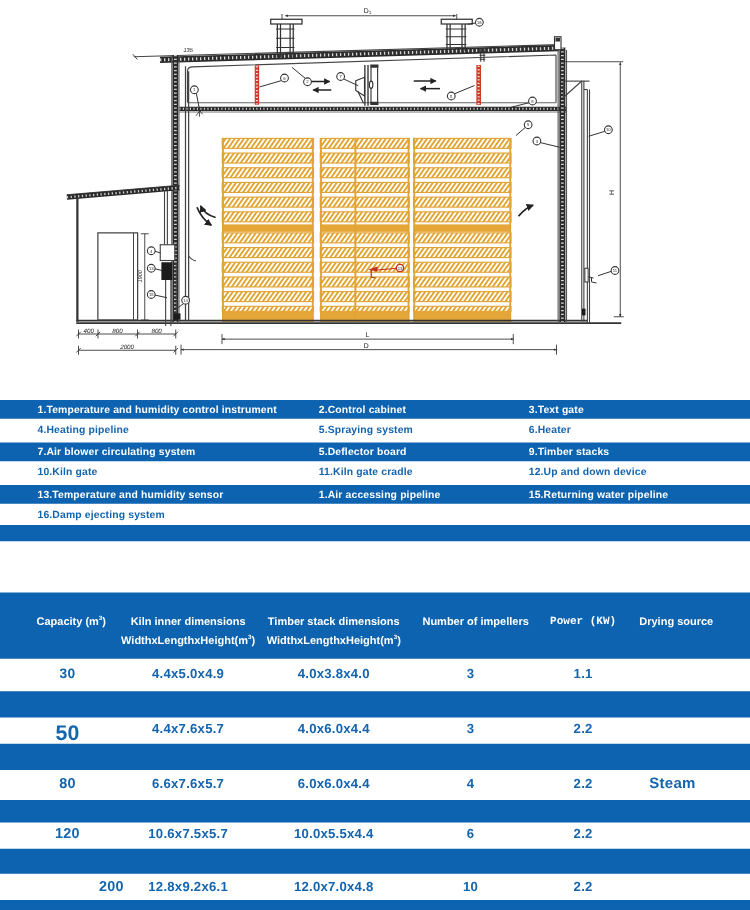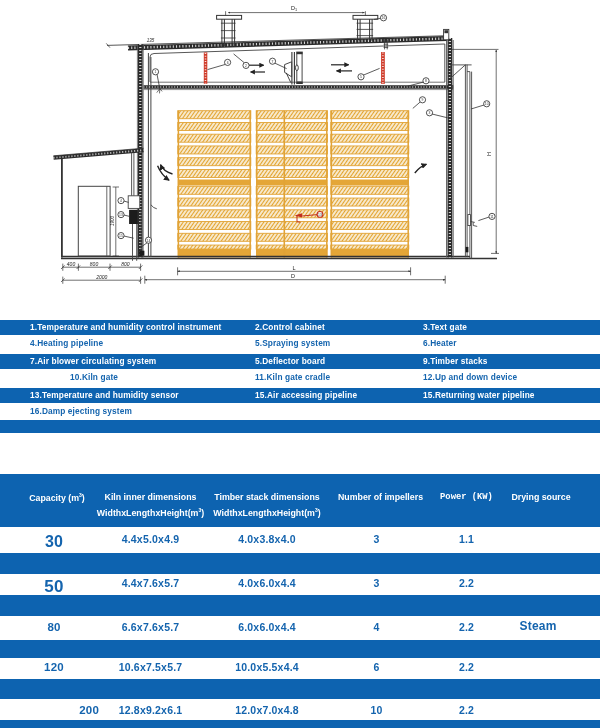--- a/index.html
+++ b/index.html
@@ -370,44 +370,44 @@
 
 <div class="abs leg btxt" style="left:30px;top:335.5px;line-height:15px;">4.Heating pipeline</div>
 <div class="abs leg btxt" style="left:255px;top:335.5px;line-height:15px;">5.Spraying system</div>
 <div class="abs leg btxt" style="left:423px;top:335.5px;line-height:15px;">6.Heater</div>
 
 <div class="abs bluebg" style="left:0;top:354px;width:600px;height:15px;"></div>
 <div class="abs leg wtxt" style="left:30px;top:354px;line-height:15px;">7.Air blower circulating system</div>
 <div class="abs leg wtxt" style="left:255px;top:354px;line-height:15px;">5.Deflector board</div>
 <div class="abs leg wtxt" style="left:423px;top:354px;line-height:15px;">9.Timber stacks</div>
 
-<div class="abs leg btxt" style="left:30px;top:370px;line-height:15px;margin-left:40px;">10.Kiln gate</div>
+<div class="abs leg btxt" style="left:30px;top:370px;line-height:15px;">10.Kiln gate</div>
 <div class="abs leg btxt" style="left:255px;top:370px;line-height:15px;">11.Kiln gate cradle</div>
 <div class="abs leg btxt" style="left:423px;top:370px;line-height:15px;">12.Up and down device</div>
 
 <div class="abs bluebg" style="left:0;top:388px;width:600px;height:15px;"></div>
 <div class="abs leg wtxt" style="left:30px;top:388px;line-height:15px;">13.Temperature and humidity sensor</div>
-<div class="abs leg wtxt" style="left:255px;top:388px;line-height:15px;">15.Air accessing pipeline</div>
+<div class="abs leg wtxt" style="left:255px;top:388px;line-height:15px;">1.Air accessing pipeline</div>
 <div class="abs leg wtxt" style="left:423px;top:388px;line-height:15px;">15.Returning water pipeline</div>
 
 <div class="abs leg btxt" style="left:30px;top:404px;line-height:15px;">16.Damp ejecting system</div>
 
 <div class="abs bluebg" style="left:0;top:419.5px;width:600px;height:13.5px;"></div>
 
 <div class="abs bluebg" style="left:0;top:474px;width:600px;height:53px;"></div>
 <div class="abs hdr" style="left:12px;top:492px;width:90px;">Capacity (m<sup>3</sup>)</div>
 <div class="abs hdr" style="left:95px;top:492px;width:111px;">Kiln inner dimensions</div>
 <div class="abs hdr" style="left:95px;top:506.5px;width:111px;">WidthxLengthxHeight(m<sup>3</sup>)</div>
 <div class="abs hdr" style="left:209px;top:492px;width:116px;">Timber stack dimensions</div>
 <div class="abs hdr" style="left:209px;top:506.5px;width:116px;">WidthxLengthxHeight(m<sup>3</sup>)</div>
 <div class="abs hdr" style="left:325px;top:492px;width:111px;">Number of impellers</div>
 <div class="abs hdr" style="left:426px;top:492px;width:81px;font-family:Liberation Mono, monospace;">Power (KW)</div>
 <div class="abs hdr" style="left:496px;top:492px;width:90px;">Drying source</div>
 
-<div class="abs dat" style="left:9px;top:533px;width:90px;font-size:16px;">30</div>
+<div class="abs dat" style="left:9px;top:533px;width:90px;font-size:11px;">30</div>
 <div class="abs dat" style="left:95px;top:533px;width:111px;">4.4x5.0x4.9</div>
 <div class="abs dat" style="left:209px;top:533px;width:116px;">4.0x3.8x4.0</div>
 <div class="abs dat" style="left:321px;top:533px;width:111px;">3</div>
 <div class="abs dat" style="left:426px;top:533px;width:81px;">1.1</div>
 
 <div class="abs bluebg" style="left:0;top:553px;width:600px;height:20.5px;"></div>
 
 <div class="abs dat" style="left:9px;top:577px;width:90px;font-size:17px;">50</div>
 <div class="abs dat" style="left:95px;top:577px;width:111px;">4.4x7.6x5.7</div>
 <div class="abs dat" style="left:209px;top:577px;width:116px;">4.0x6.0x4.4</div>

